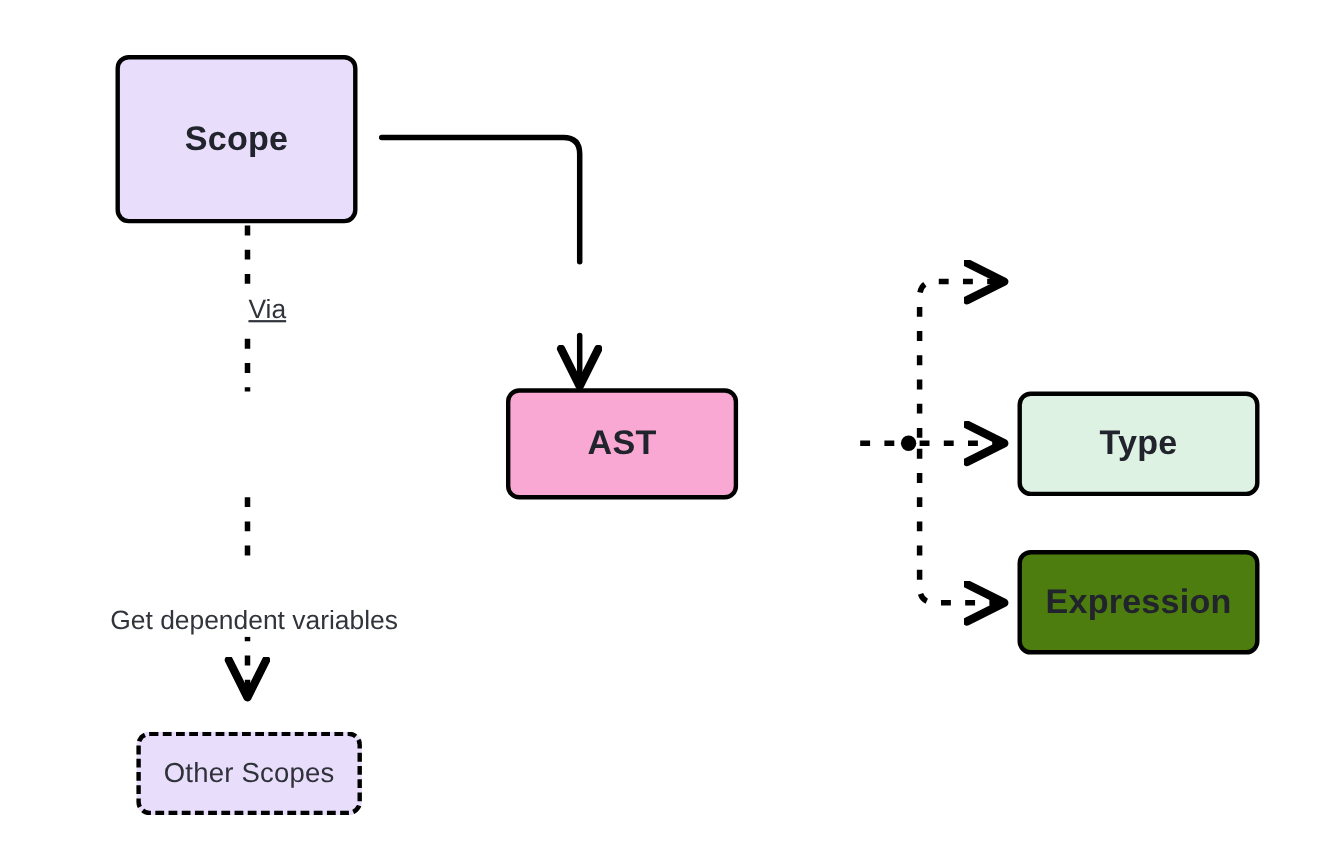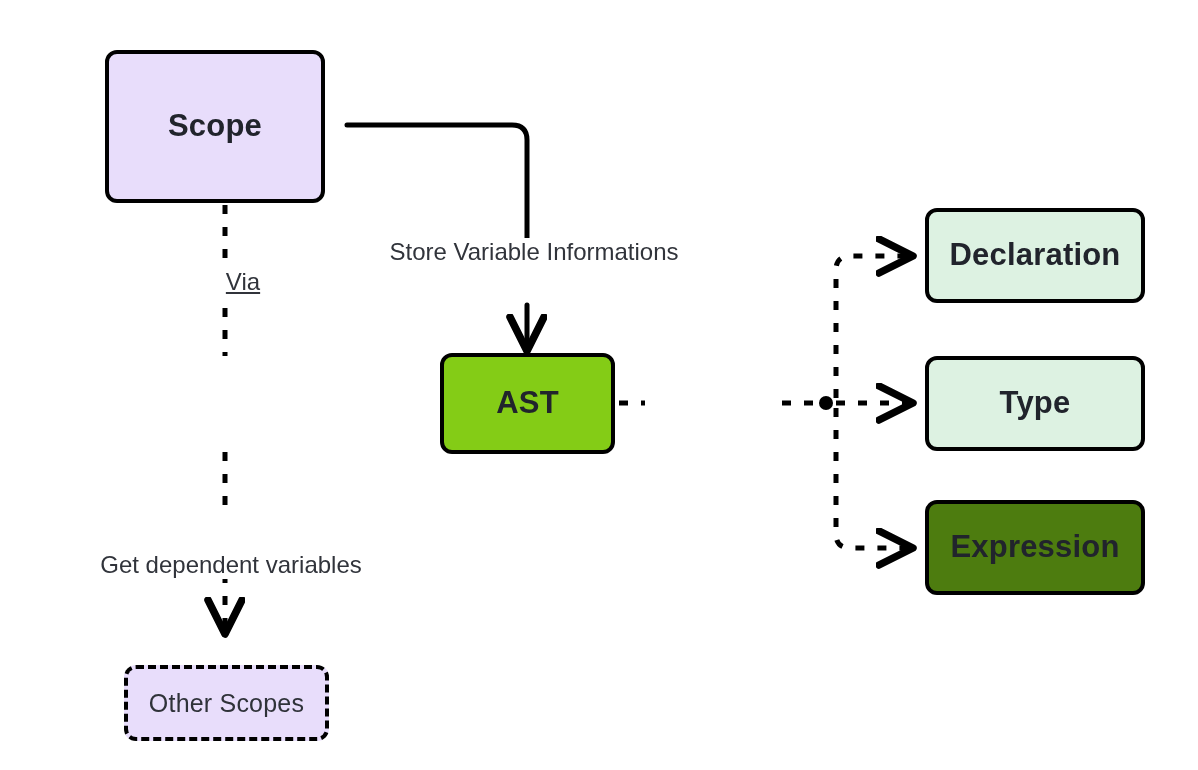--- a/index.html
+++ b/index.html
@@ -113,36 +113,32 @@
 
   <div class="node" style="left:105px; top:50px; width:220px; height:153px; background:#e8ddfb;">
     <span class="node-label">Scope</span>
   </div>
 
 
   <div class="node dashed plain" style="left:124px; top:637px; width:205px; height:76px; background:#e8ddfb;margin-top:28px;">
     <span class="node-label">Other Scopes</span>
   </div>
 
-  <div class="node" style="left:440px; top:353px; width:175px; height:101px; background:#84cc16;">
+  <div class="node" style="left:460px; top:353px; width:211px; height:101px; background:#f9a8d4;">
     <span class="node-label">AST</span>
   </div>
 
-  <div class="node" style="left:925px; top:208px; width:220px; height:95px; background:#ddf2e2;">
-    <span class="node-label">Declaration</span>
-  </div>
 
   <div class="node" style="left:925px; top:356px; width:220px; height:95px; background:#ddf2e2;">
     <span class="node-label">Type</span>
   </div>
 
   <div class="node" style="left:925px; top:500px; width:220px; height:95px; background:#4d7c0f;">
     <span class="node-label">Expression</span>
   </div>
 
-  <div class="edge-label" style="left:341px; top:238px; width:374px;">Store Variable Informations</div>
 
   <div class="edge-label" style="left:187px; top:268px; width:100px;text-decoration:underline;">Via</div>
 
   <div class="edge-label" style="left:55px; top:512px; width:340px;margin-top:39px;">Get dependent variables</div>
 
 
 </div>
 
 </body></html>

